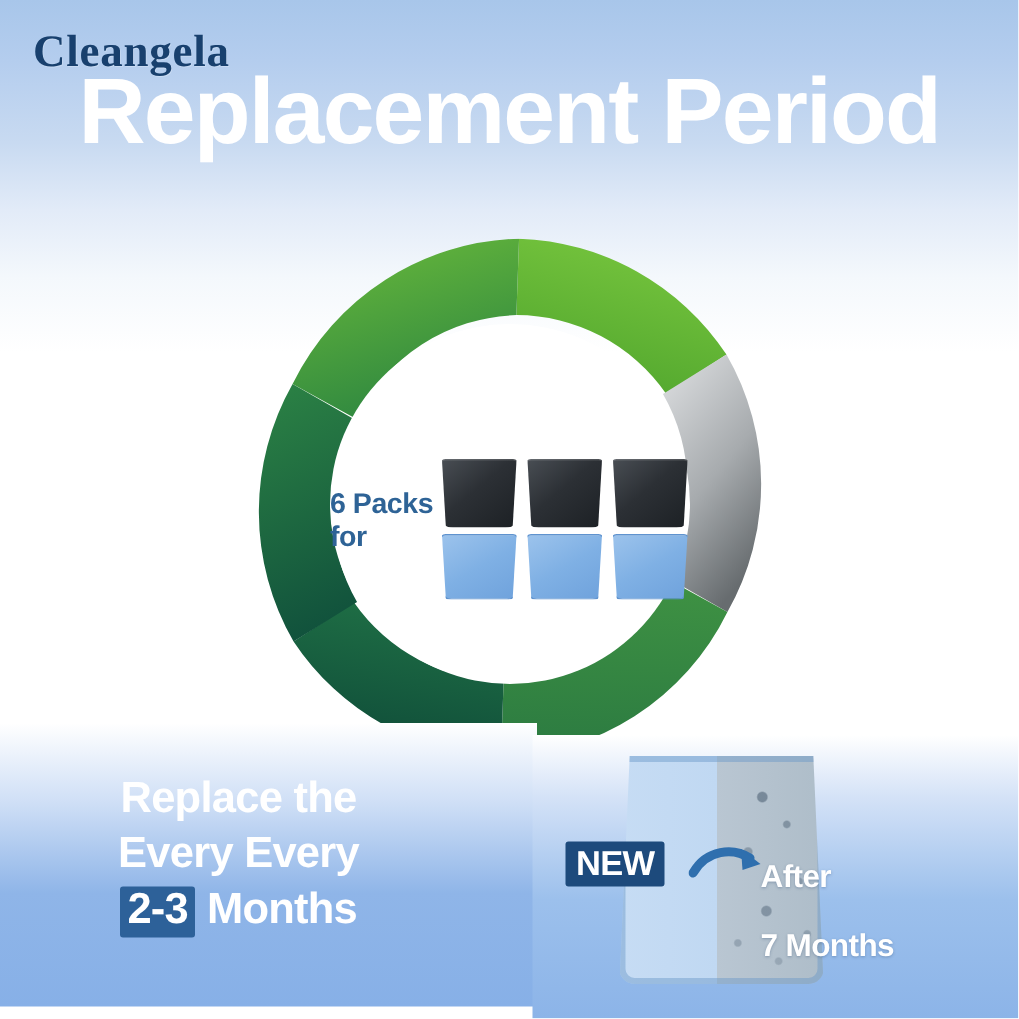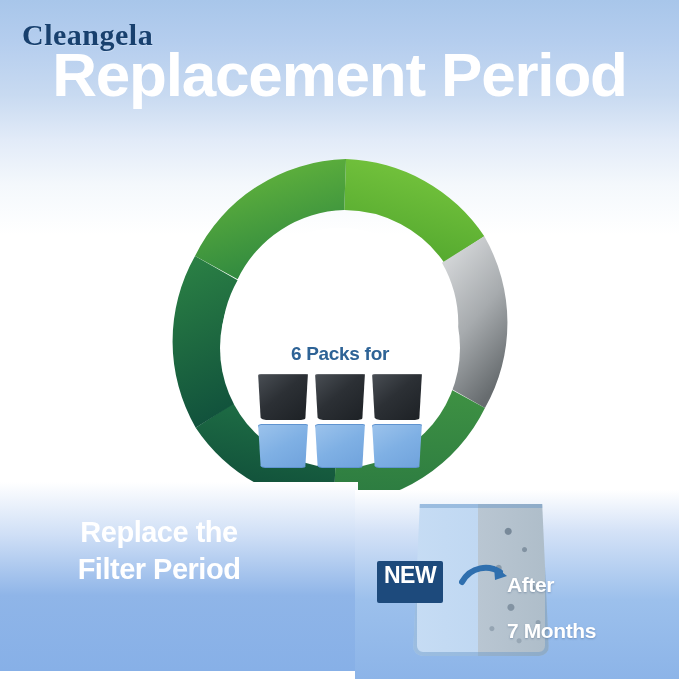--- a/index.html
+++ b/index.html
@@ -74,27 +74,27 @@
     left: 167px;
     top: 159px;
     width: 346px;
     height: 346px;
   }
   #donut-svg { display: block; width: 346px; height: 346px; }
 
   #donut-center {
     position: absolute;
     left: 53px;
-    top: 69px;
+    top: 57px;
     width: 240px;
     height: 240px;
     border-radius: 50%;
     background: #ffffff;
     display: flex;
-    flex-direction: column;
+    flex-direction: row;
     align-items: center;
     justify-content: flex-end;
     padding-top: 24px;
   }
 
   #center-line1 {
     font-size: 19px;
     font-weight: bold;
     color: #2e6396;
     letter-spacing: -0.3px;
@@ -204,21 +204,21 @@
 
   #new-badge {
     position: absolute;
     left: 22px;
     top: 71px;
     background: #1d4a7c;
     color: #ffffff;
     font-weight: bold;
     font-size: 23px;
     letter-spacing: -0.5px;
-    padding: 1px 7px 14px 7px;
+    padding: 1px 7px 2px 7px;
     border-radius: 2px;
   }
 
   #arrow-svg {
     position: absolute;
     left: 104px;
     top: 70px;
     width: 52px;
     height: 30px;
   }
@@ -326,21 +326,22 @@
         <div class="filter-blue"></div>
         <div class="filter-blue"></div>
         <div class="filter-blue"></div>
       </div>
     </div>
   </div>
 
   <div id="panel-left">
     <div id="replace-text">
       <span class="ln">Replace the</span>
-      <span class="ln">Filter Period</span>
+      <span class="ln">Every Every</span>
+      <span class="ln"><span id="highlight-chip">2-3</span> <span>Months</span></span>
     </div>
   </div>
 
   <div id="panel-right">
 
     <div id="filter-photo"></div>
 
     <div id="new-badge">NEW</div>
 
     <svg id="arrow-svg" viewBox="0 0 52 30">

